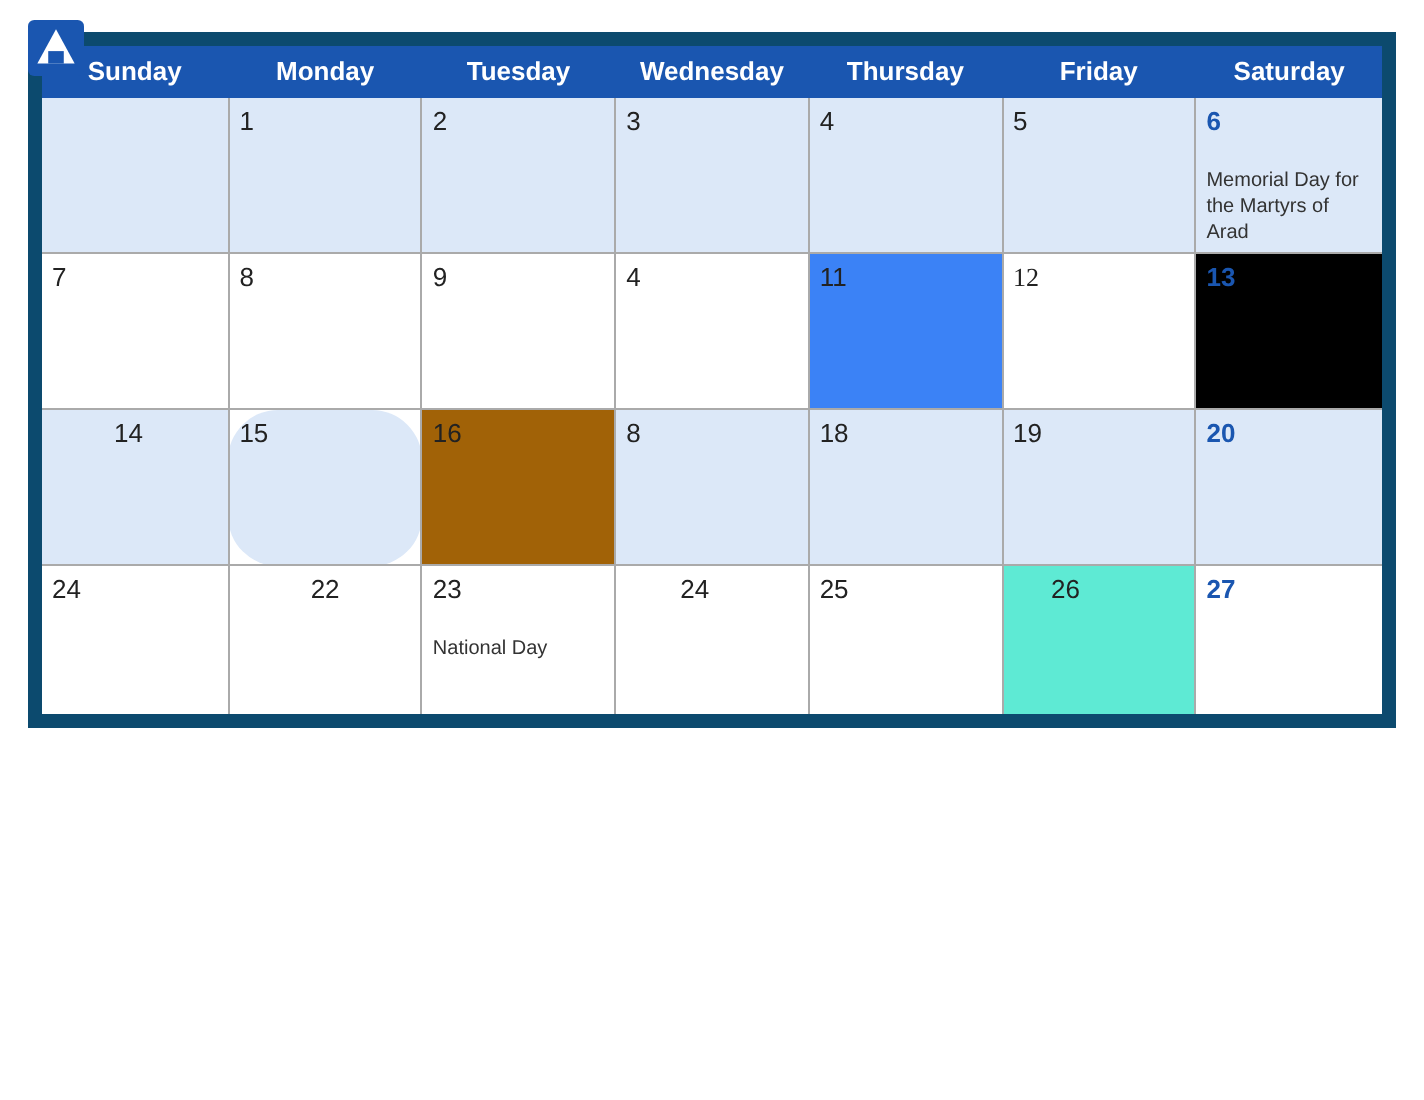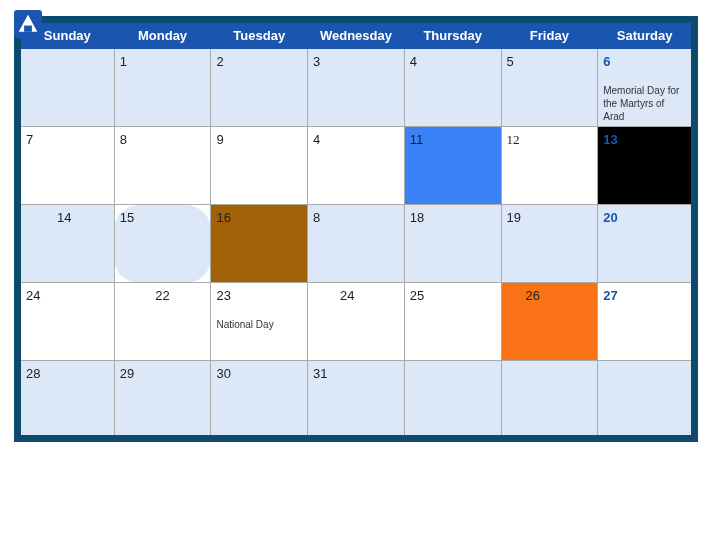--- a/index.html
+++ b/index.html
@@ -166,27 +166,18 @@
           <td style="background-color: rgb(220, 232, 248);"><span class="day-number">18</span></td>
           <td style="background-color: rgb(220, 232, 248);"><span class="day-number">19</span></td>
           <td style="background-color: rgb(220, 232, 248); margin-top: 12px;"><span class="day-number saturday">20</span></td>
         </tr>
         <tr>
           <td style="background-color: rgb(255, 255, 255);"><span class="day-number">24</span></td>
           <td style="background-color: rgb(255, 255, 255); text-align: center;"><span class="day-number">22</span></td>
           <td style="background-color: rgb(255, 255, 255);"><span class="day-number">23</span><div class="holiday-text">National Day</div></td>
           <td style="background-color: rgb(255, 255, 255); padding-left: 32px;"><span class="day-number">24</span></td>
           <td style="background-color: rgb(255, 255, 255);"><span class="day-number">25</span></td>
-          <td style="background-color: #f97316; padding-left: 24px;"><span class="day-number">26</span></td>
+          <td style="background-color: #5eead4; padding-left: 24px;"><span class="day-number">26</span></td>
           <td style="background-color: rgb(255, 255, 255);"><span class="day-number saturday">27</span></td>
-        </tr>
-        <tr>
-          <td style="background-color: rgb(220, 232, 248);"><span class="day-number">28</span></td>
-          <td style="background-color: rgb(220, 232, 248);"><span class="day-number">29</span></td>
-          <td style="background-color: rgb(220, 232, 248);"><span class="day-number">30</span></td>
-          <td style="background-color: rgb(220, 232, 248);"><span class="day-number">31</span></td>
-          <td class="empty-cell" style="background-color: rgb(220, 232, 248);"></td>
-          <td class="empty-cell" style="background-color: rgb(220, 232, 248);"></td>
-          <td class="empty-cell" style="background-color: rgb(220, 232, 248);"></td>
         </tr>
       </tbody>
   </table>
 </div>
 
 </body></html>

